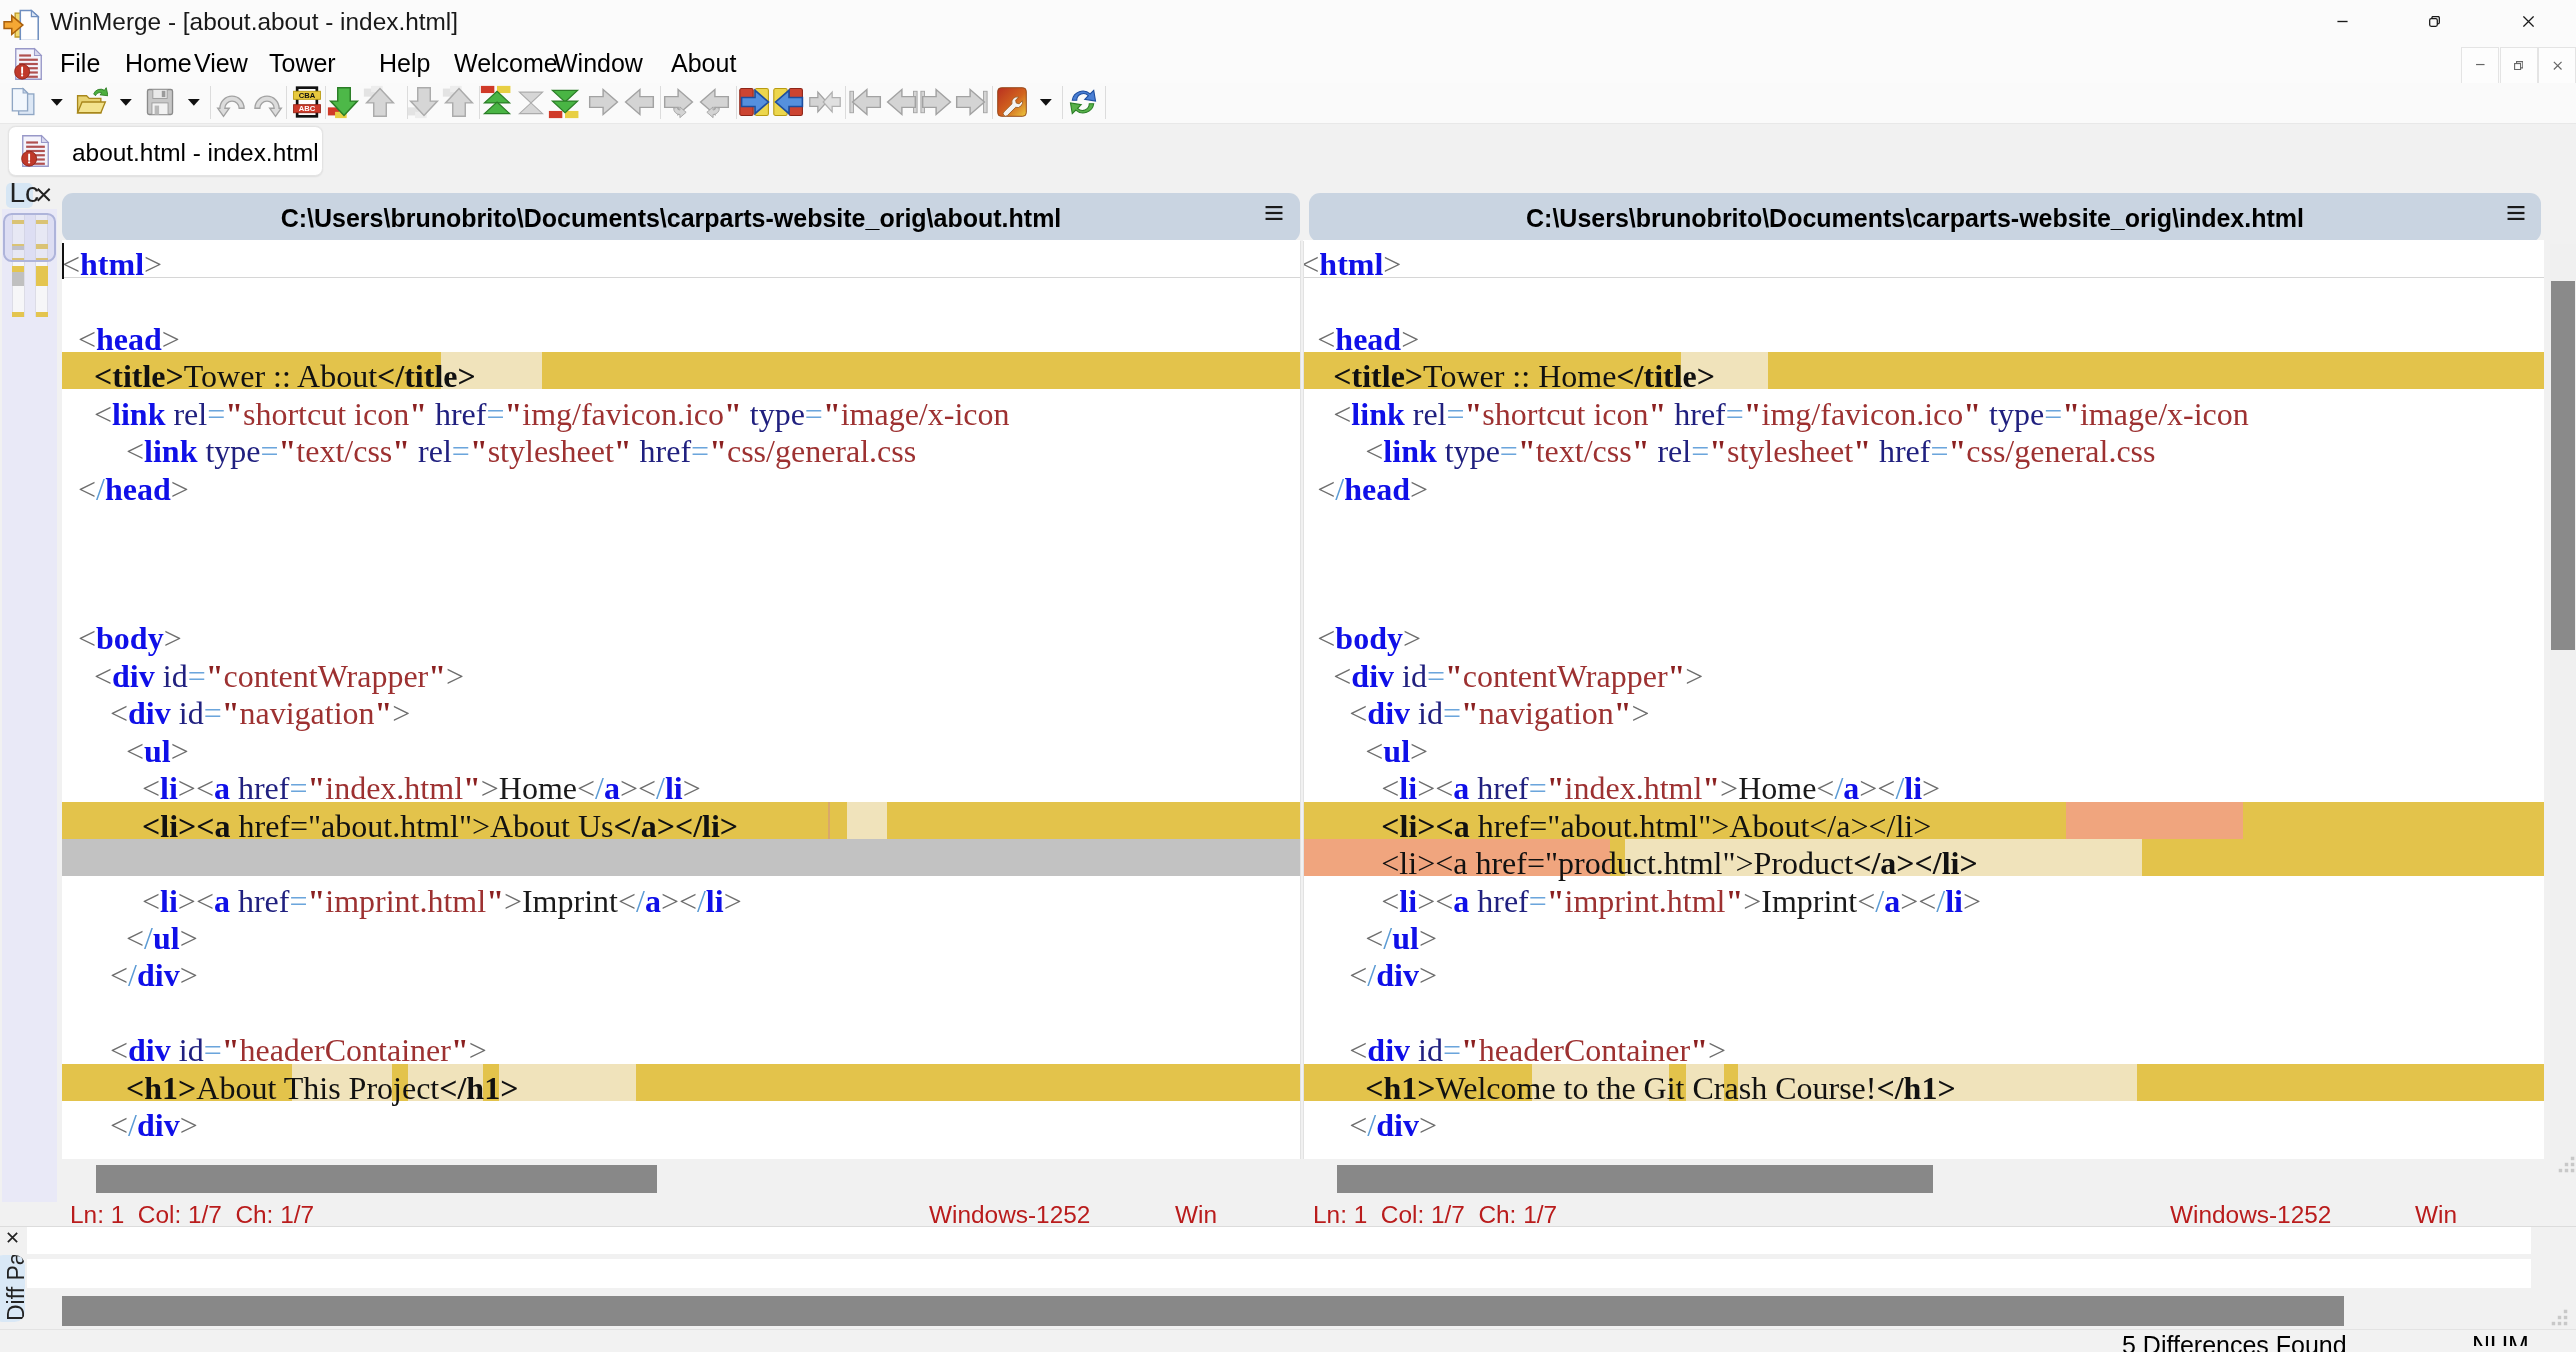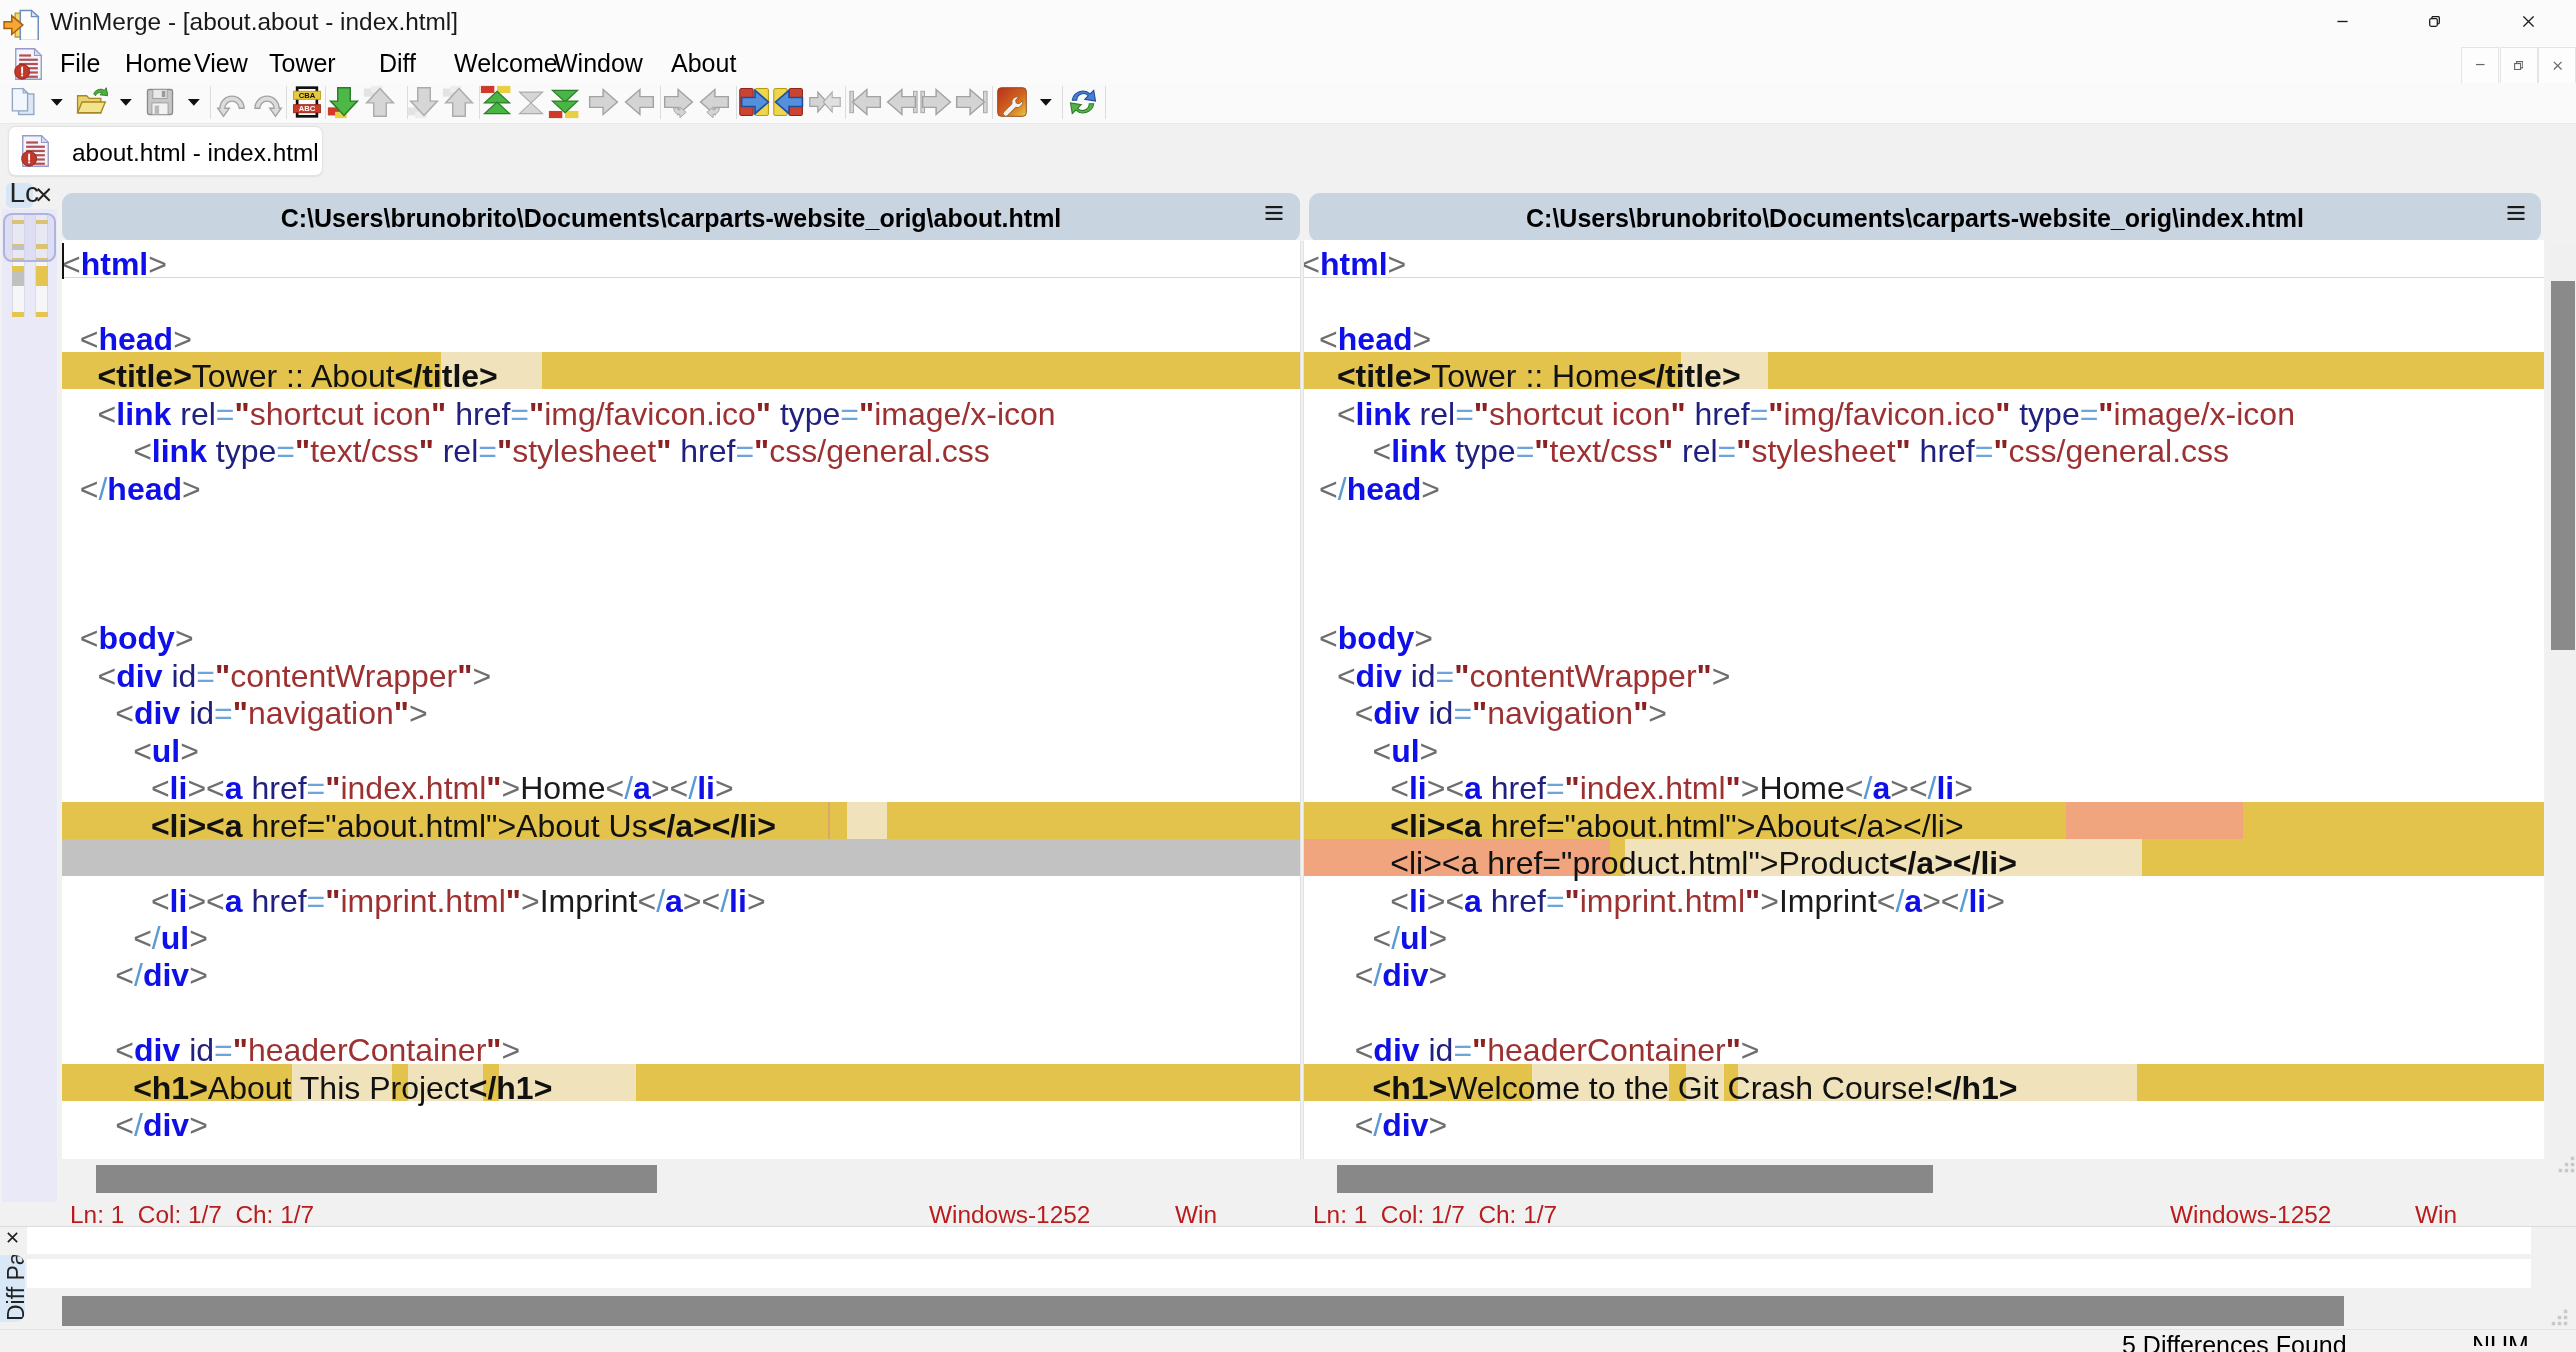--- a/index.html
+++ b/index.html
@@ -1,18 +1,18 @@
 <!DOCTYPE html>
 <html style="font-size:13.7px"><head><meta charset="utf-8"><style>
 * { margin:0; padding:0; box-sizing:border-box; }
 html,body { width:2576px; height:1352px; overflow:hidden; }
 body { font-family:"Liberation Sans", sans-serif; background:#f1f1f1; position:relative; }
 .abs { position:absolute; }
 
-.code { font-family:Liberation Sans, sans-serif; font-size:32px; white-space:pre; color:#1a1a1a; }
+.code { font-family:Liberation Serif, serif; font-size:32px; white-space:pre; color:#1a1a1a; }
 .ln { position:absolute; left:0; right:0; height:37px; line-height:48px; }
 .t { color:#0f0fe8; font-weight:bold; }
 .b { color:#6e6e6e; }
 .sl { color:#5b9bd5; }
 .at { color:#20207f; }
 .eq { color:#6ba5dc; }
 .q { color:#8b2121; font-weight:bold; }
 .v { color:#9d3131; }
 .db { font-weight:bold; color:#111; }
 .dk { color:#111; }
@@ -52,21 +52,21 @@
       <path d="M6 35 h22"></path>
     </g>
 <circle cx="9.5" cy="29" r="8.8" fill="#c0392b" stroke="#8e2418" stroke-width="1"></circle>
 <path d="M9.5 24 v6.5" stroke="#fff" stroke-width="2.2" stroke-linecap="round"></path>
 <circle cx="9.5" cy="33.5" r="1.3" fill="#fff"></circle>
 </svg>
 <div class="abs" style="left:60px;top:49px;font-size:25px;">File</div>
 <div class="abs" style="left:125px;top:49px;font-size:25px;">Home</div>
 <div class="abs" style="left:194px;top:49px;font-size:25px;">View</div>
 <div class="abs" style="left:269px;top:49px;font-size:25px;">Tower</div>
-<div class="abs" style="left:379px;top:49px;font-size:25px;">Diff</div>
+<div class="abs" style="left:379px;top:49px;font-size:25px;">Help</div>
 <div class="abs" style="left:454px;top:49px;font-size:25px;">Welcome</div>
 <div class="abs" style="left:554px;top:49px;font-size:25px;">Window</div>
 <div class="abs" style="left:671px;top:49px;font-size:25px;">About</div>
 <div class="abs" style="left:2461px;top:47px;width:38px;height:37px;background:#fdfdfd;border:0.9px solid #e4e4e4;"></div>
 <svg class="abs" style="left:2476px;top:62px" width="8.6" height="5.1" viewBox="0 0 10 6">
     <path d="M0 3 h10" stroke="#666" stroke-width="1.4"></path>
   </svg>
 <div class="abs" style="left:2500px;top:47px;width:38px;height:37px;background:#fdfdfd;border:0.9px solid #e4e4e4;"></div>
 <svg class="abs" style="left:2514px;top:61px" width="9.4" height="9.4" viewBox="0 0 11 11">
     <rect x="0.7" y="3" width="7" height="7" fill="none" stroke="#666" stroke-width="1.3"></rect>

